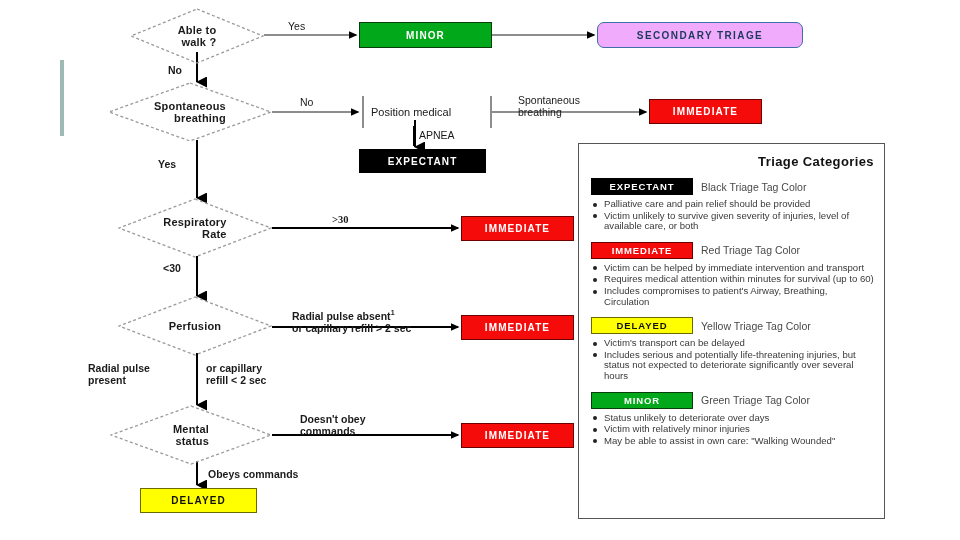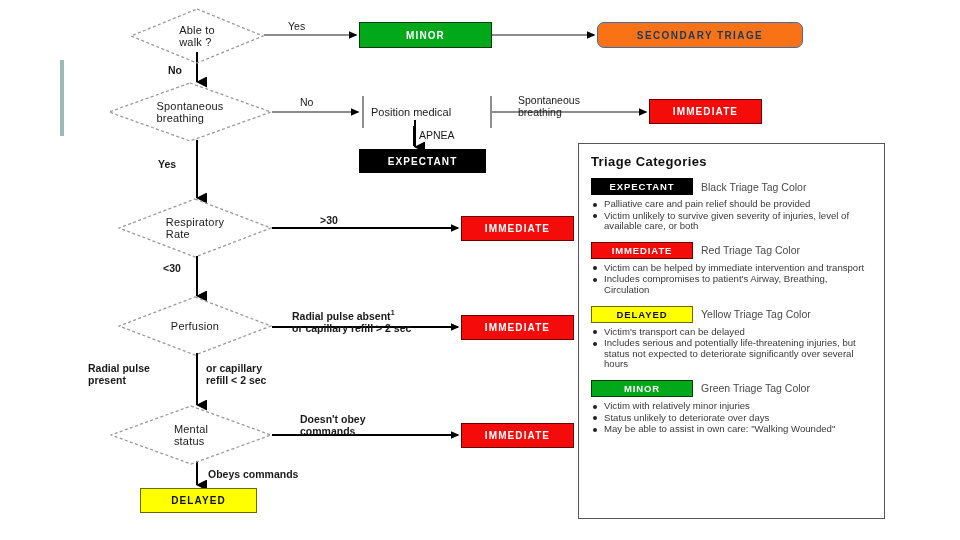--- a/index.html
+++ b/index.html
@@ -8,32 +8,32 @@
 
   #stage{position:absolute;left:0;top:0;width:960px;height:540px;}
 
   
   .accent-bar{position:absolute;left:60px;top:60px;width:4px;height:76px;
               background:#9dbab4;}
 
   
   .diamond{position:absolute;display:flex;align-items:center;justify-content:center;}
   .diamond svg{position:absolute;left:0;top:0;}
-  .diamond .dlabel{position:relative;z-index:2;text-align:left;
-      font-size:11px;color:#1a1a1a;line-height:12px;font-weight:400;
+  .diamond .dlabel{position:relative;z-index:2;text-align:right;
+      font-size:11px;color:#1a1a1a;line-height:12px;font-weight:700;
       letter-spacing:.2px;}
 
   
   .tbox{position:absolute;display:flex;align-items:center;justify-content:center;
         font-size:10px;font-weight:bold;letter-spacing:1.1px;box-sizing:border-box;}
   .tbox.minor{background:#00a81a;border:1.5px solid #0a3d0a;color:#ffffff;}
   .tbox.immediate{background:#f60b0b;border:1.5px solid #6b0000;color:#ffffff;}
   .tbox.expectant{background:#000000;border:1.5px solid #000000;color:#ffffff;}
   .tbox.delayed{background:#ffff00;border:1.5px solid #6b6b00;color:#111111;}
-  .tbox.secondary{background:#f97316;border:1.5px solid #3f6fa8;border-radius:7px;
+  .tbox.secondary{background:#f0abfc;border:1.5px solid #3f6fa8;border-radius:7px;
                   color:#1b3a5c;letter-spacing:1.4px;}
 
   
   .plain{position:absolute;font-size:11px;color:#1a1a1a;white-space:nowrap;}
 
   
   .elabel{position:absolute;font-size:10.5px;color:#1a1a1a;line-height:12px;
           white-space:nowrap;}
   .elabel.bold{font-weight:bold;}
   .elabel sup{font-size:7px;vertical-align:super;}
@@ -42,21 +42,21 @@
   #wires{position:absolute;left:0;top:0;width:960px;height:540px;
          pointer-events:none;}
 
   
   .vtick{position:absolute;width:2px;background:#8d8d8d;}
 
   
   .legend{position:absolute;left:578px;top:143px;width:307px;height:376px;
           background:#ffffff;border:1.5px solid #555555;box-sizing:border-box;
           padding:8px 10px 6px 12px;}
-  .legend-title{text-align:left;font-size:13px;font-weight:bold;color:#111;
+  .legend-title{text-align:right;font-size:13px;font-weight:bold;color:#111;
                 letter-spacing:.4px;margin:2px 0 9px 0;}
   .lg-row{display:flex;align-items:center;margin-bottom:4px;}
   .lg-chip{width:102px;height:17px;display:flex;align-items:center;
            justify-content:center;font-size:9.5px;font-weight:bold;
            letter-spacing:.9px;box-sizing:border-box;flex:none;}
   .lg-chip.black{background:#000;color:#fff;border:1px solid #000;}
   .lg-chip.red{background:#f60b0b;color:#fff;border:1px solid #6b0000;}
   .lg-chip.yellow{background:#ffff00;color:#111;border:1px solid #6b6b00;}
   .lg-chip.green{background:#00a81a;color:#fff;border:1px solid #0a3d0a;}
   .lg-tag{margin-left:8px;font-size:10.5px;color:#4a4a4a;white-space:nowrap;}
@@ -181,21 +181,21 @@
 
   <div class="elabel bold" style="left:158px;top:158px;">Yes</div>
 
   <div class="elabel" style="left:419px;top:129px;">APNEA</div>
 
   <div class="elabel" style="left:518px;top:94px;text-align:left;">
     <div>Spontaneous</div>
     <div>breathing</div>
   </div>
 
-  <div class="elabel bold" style="left:320px;top:214px;">&gt;30</div>
+  <div class="elabel bold" style="left:332px;top:214px;font-family:Liberation Serif, serif;">&gt;30</div>
 
   <div class="elabel bold" style="left:163px;top:262px;text-align:right;">&lt;30</div>
 
   <div class="elabel bold" style="left:292px;top:307px;">
     <div>
       <span>Radial pulse absent</span><sup>1</sup>
     </div>
     <div>or capillary refill &gt; 2 sec</div>
   </div>
 
@@ -230,20 +230,21 @@
       </ul>
     </div>
 
     <div class="lg-block">
       <div class="lg-row">
         <div class="lg-chip red">IMMEDIATE</div>
         <div class="lg-tag">Red Triage Tag Color</div>
       </div>
       <ul class="lg-list">
         <li>Victim can be helped by immediate intervention and transport</li>
+        <li>Requires medical attention within minutes for survival (up to 60)</li>
         <li>Includes compromises to patient's Airway, Breathing, Circulation</li>
       </ul>
     </div>
 
     <div class="lg-block">
       <div class="lg-row">
         <div class="lg-chip yellow">DELAYED</div>
         <div class="lg-tag">Yellow Triage Tag Color</div>
       </div>
       <ul class="lg-list">
@@ -251,20 +252,20 @@
         <li>Includes serious and potentially life-threatening injuries, but status not expected to deteriorate significantly over several hours</li>
       </ul>
     </div>
 
     <div class="lg-block">
       <div class="lg-row">
         <div class="lg-chip green">MINOR</div>
         <div class="lg-tag">Green Triage Tag Color</div>
       </div>
       <ul class="lg-list">
+        <li>Status unlikely to deteriorate over days</li>
         <li>Victim with relatively minor injuries</li>
-        <li>Status unlikely to deteriorate over days</li>
         <li>May be able to assist in own care: "Walking Wounded"</li>
       </ul>
     </div>
   </div>
 
 </div>
 
 </body></html>

